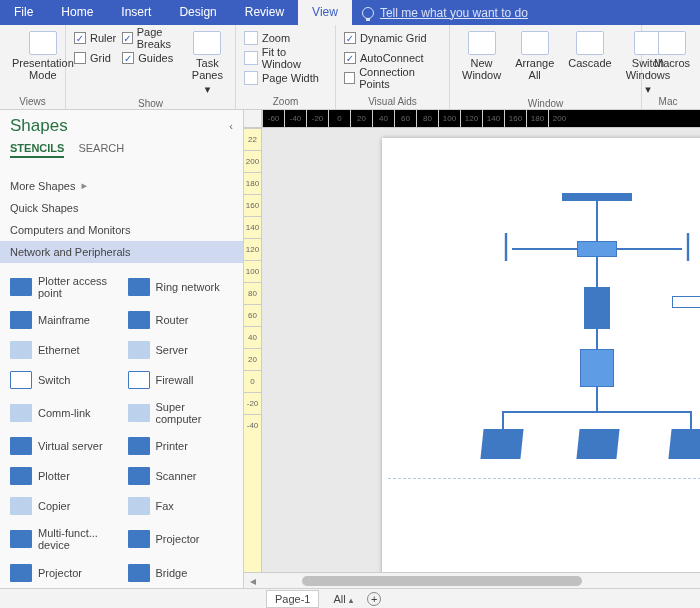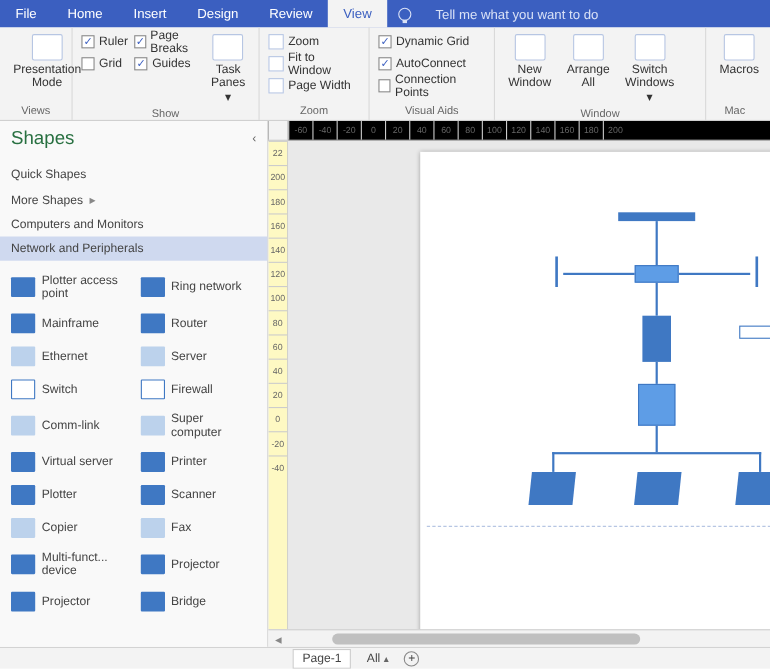--- a/index.html
+++ b/index.html
@@ -2,21 +2,21 @@
 <html><head>
 <meta charset="utf-8">
 <style>
 * { box-sizing: border-box; margin: 0; padding: 0; font-family: "Segoe UI", Arial, sans-serif; }
 body { width: 700px; height: 608px; overflow: hidden; background: #fff; font-size: 12px; color: #333; }
 
 
 .menubar { background: #3b5fc0; height: 25px; display: flex; align-items: center; color: #fff; font-size: 12px; }
 .menubar .tab { padding: 0 14px; height: 25px; line-height: 25px; cursor: pointer; }
 .menubar .tab.active { background: #f3f3f3; color: #3b5fc0; }
-.menubar .tell { display: flex; align-items: center; gap: 22px; padding-left: 10px; color: #d9e1f6; }
+.menubar .tell { display: flex; align-items: center; gap: 6px; padding-left: 10px; color: #d9e1f6; text-decoration: underline; }
 .bulb { width: 12px; height: 12px; border: 1px solid #d9e1f6; border-radius: 50%; position: relative; }
 .bulb::after { content:""; position: absolute; bottom:-3px; left:3px; width:4px; height:3px; background:#d9e1f6; }
 
 
 .ribbon { height: 85px; background: #f3f3f3; border-bottom: 1px solid #d0d0d0; display: flex; }
 .group { border-right: 1px solid #d9d9d9; padding: 4px 8px 1px 8px; display: flex; flex-direction: column; justify-content: space-between; }
 .group-body { display: flex; gap: 6px; flex: 1; align-items: flex-start; }
 .group-label { text-align: center; font-size: 10px; color: #666; padding: 1px 0; }
 .bigbtn { display: flex; flex-direction: column; align-items: center; gap: 2px; padding: 2px 4px; cursor: pointer; font-size: 11px; text-align: center; line-height: 1.1; }
 .bigbtn .ico { width: 28px; height: 24px; background: #fff; border: 1px solid #b7c6e3; border-radius: 2px; position: relative; }
@@ -171,20 +171,24 @@
           <span style="white-space:pre-line">New
 Window</span>
         </div>
       <div class="bigbtn">
           <div class="ico"></div>
           <span style="white-space:pre-line">Arrange
 All</span>
         </div>
       <div class="bigbtn">
           <div class="ico"></div>
+          <span>Cascade</span>
+        </div>
+      <div class="bigbtn">
+          <div class="ico"></div>
           <span style="white-space:pre-line">Switch
 Windows</span>
           <span class="dd">▾</span>
         </div>
     </div>
     <div class="group-label">Window</div>
   </div>
   <div class="group" style="width:52px;border-right:none">
     <div class="group-body">
       <div class="bigbtn">
@@ -195,26 +199,30 @@
     <div class="group-label">Mac</div>
   </div>
 </div>
 
 <div class="main">
   <div class="shapes">
     <div class="shapes-head">
       <h2>Shapes</h2>
       <span class="chev">‹</span>
     </div>
+    <div class="shapes-tabs">
+      <span class="st active">STENCILS</span>
+      <span class="st">SEARCH</span>
+    </div>
     <div style="height:10px"></div>
-    <div class="cat">Quick Shapes</div>
     <div class="cat">
         <span>More Shapes</span>
         <span style="color:#888">▸</span>
       </div>
+    <div class="cat">Quick Shapes</div>
     <div class="cat">Computers and Monitors</div>
     <div class="cat selected">Network and Peripherals</div>
     <div class="shape-grid" id="grid">
         <div class="row">
           <div class="cell">
             <div class="sicon"></div>
             <div class="lbl">Plotter access point</div>
           </div>
           <div class="cell">
             <div class="sicon"></div>

